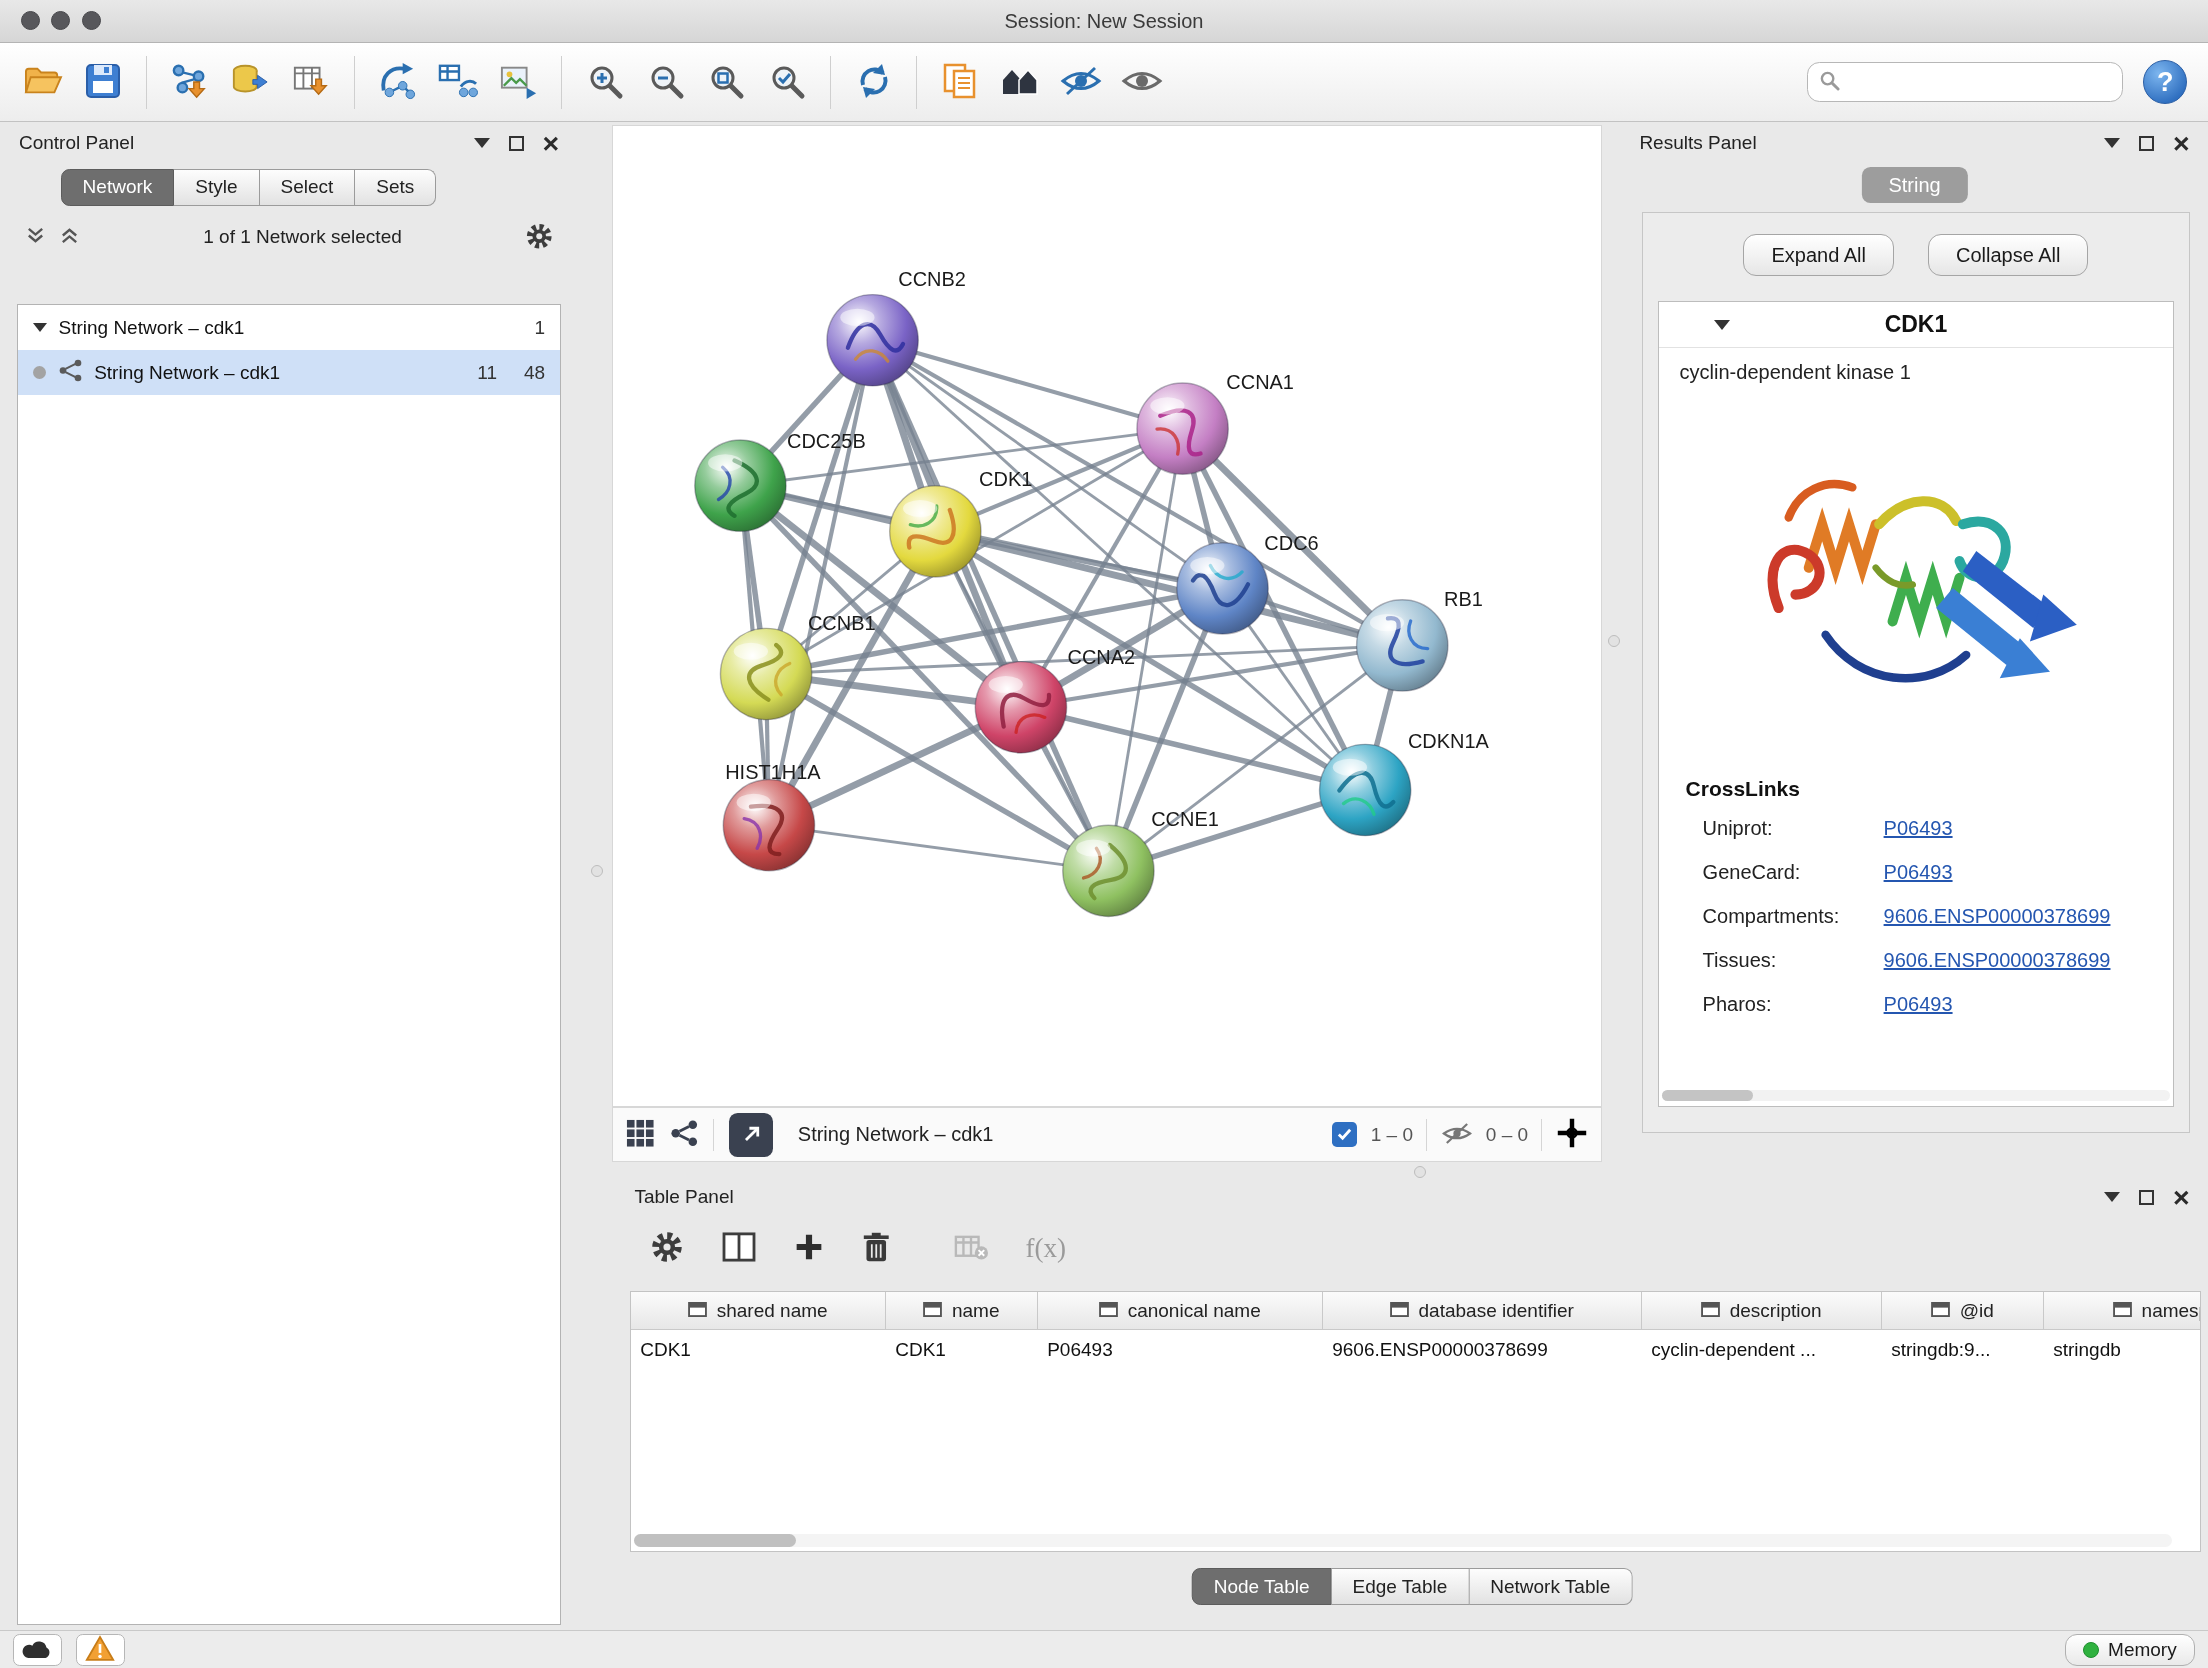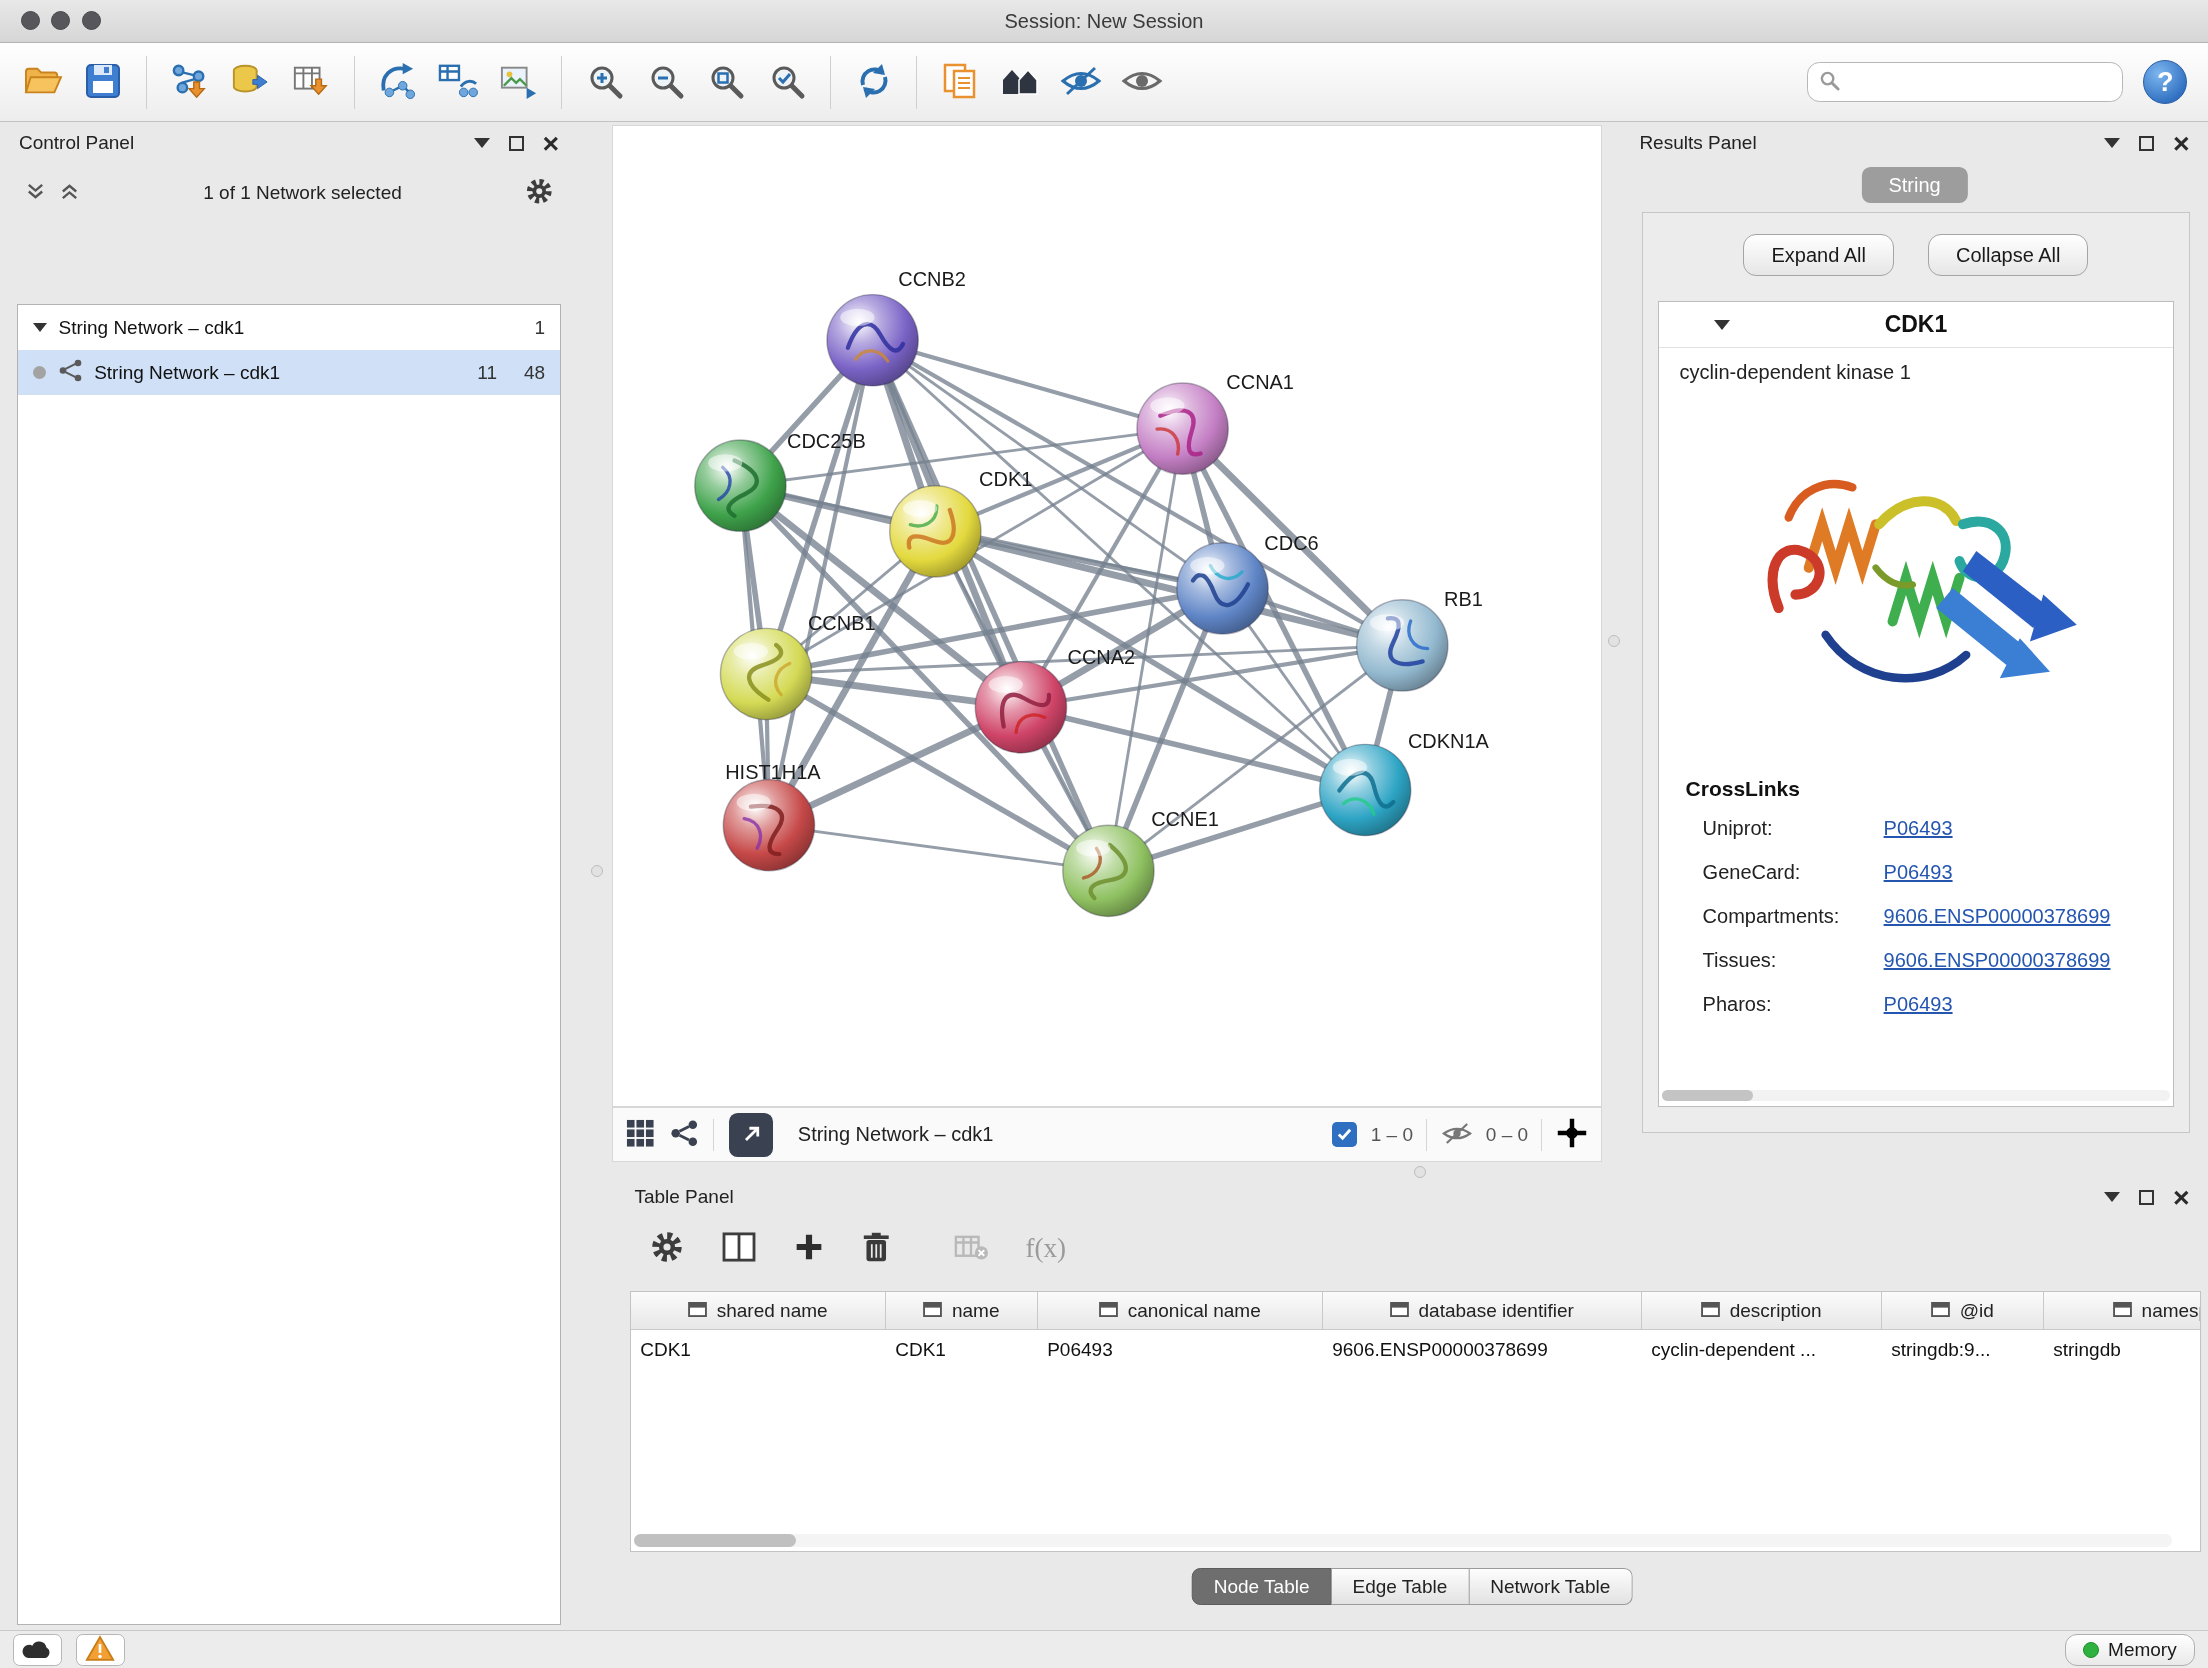--- a/index.html
+++ b/index.html
@@ -274,20 +274,26 @@
 
   <div id="control-panel">
     <div class="panel-header">
       <span class="panel-title">Control Panel</span>
       <span class="win-icons">
         <span class="tri-down"></span>
         <span class="float-box"></span>
         <span class="close-x">×</span>
       </span>
     </div>
+    <div class="seg-row" id="cp-tabs">
+        <div class="seg sel">Network</div>
+        <div class="seg">Style</div>
+        <div class="seg">Select</div>
+        <div class="seg">Sets</div>
+      </div>
     <div class="cp-info">
       <span><svg width="21" height="21" viewBox="0 0 22 22">
             <path d="M4 4 L11 10 L18 4 M4 11 L11 17 L18 11" fill="none" stroke="#555" stroke-width="2.5"></path>
           </svg></span>
       <span style="margin-left:13.3px"><svg width="21" height="21" viewBox="0 0 22 22">
             <path d="M4 18 L11 12 L18 18 M4 11 L11 5 L18 11" fill="none" stroke="#555" stroke-width="2.5"></path>
           </svg></span>
       <span class="mid">1 of 1 Network selected</span>
       <span><svg width="28.5" height="28.5" viewBox="0 0 38 38">
             <circle cx="19" cy="19" r="12" fill="none" stroke="#3d3d3d" stroke-width="9" stroke-dasharray="5 4.4"></circle>

